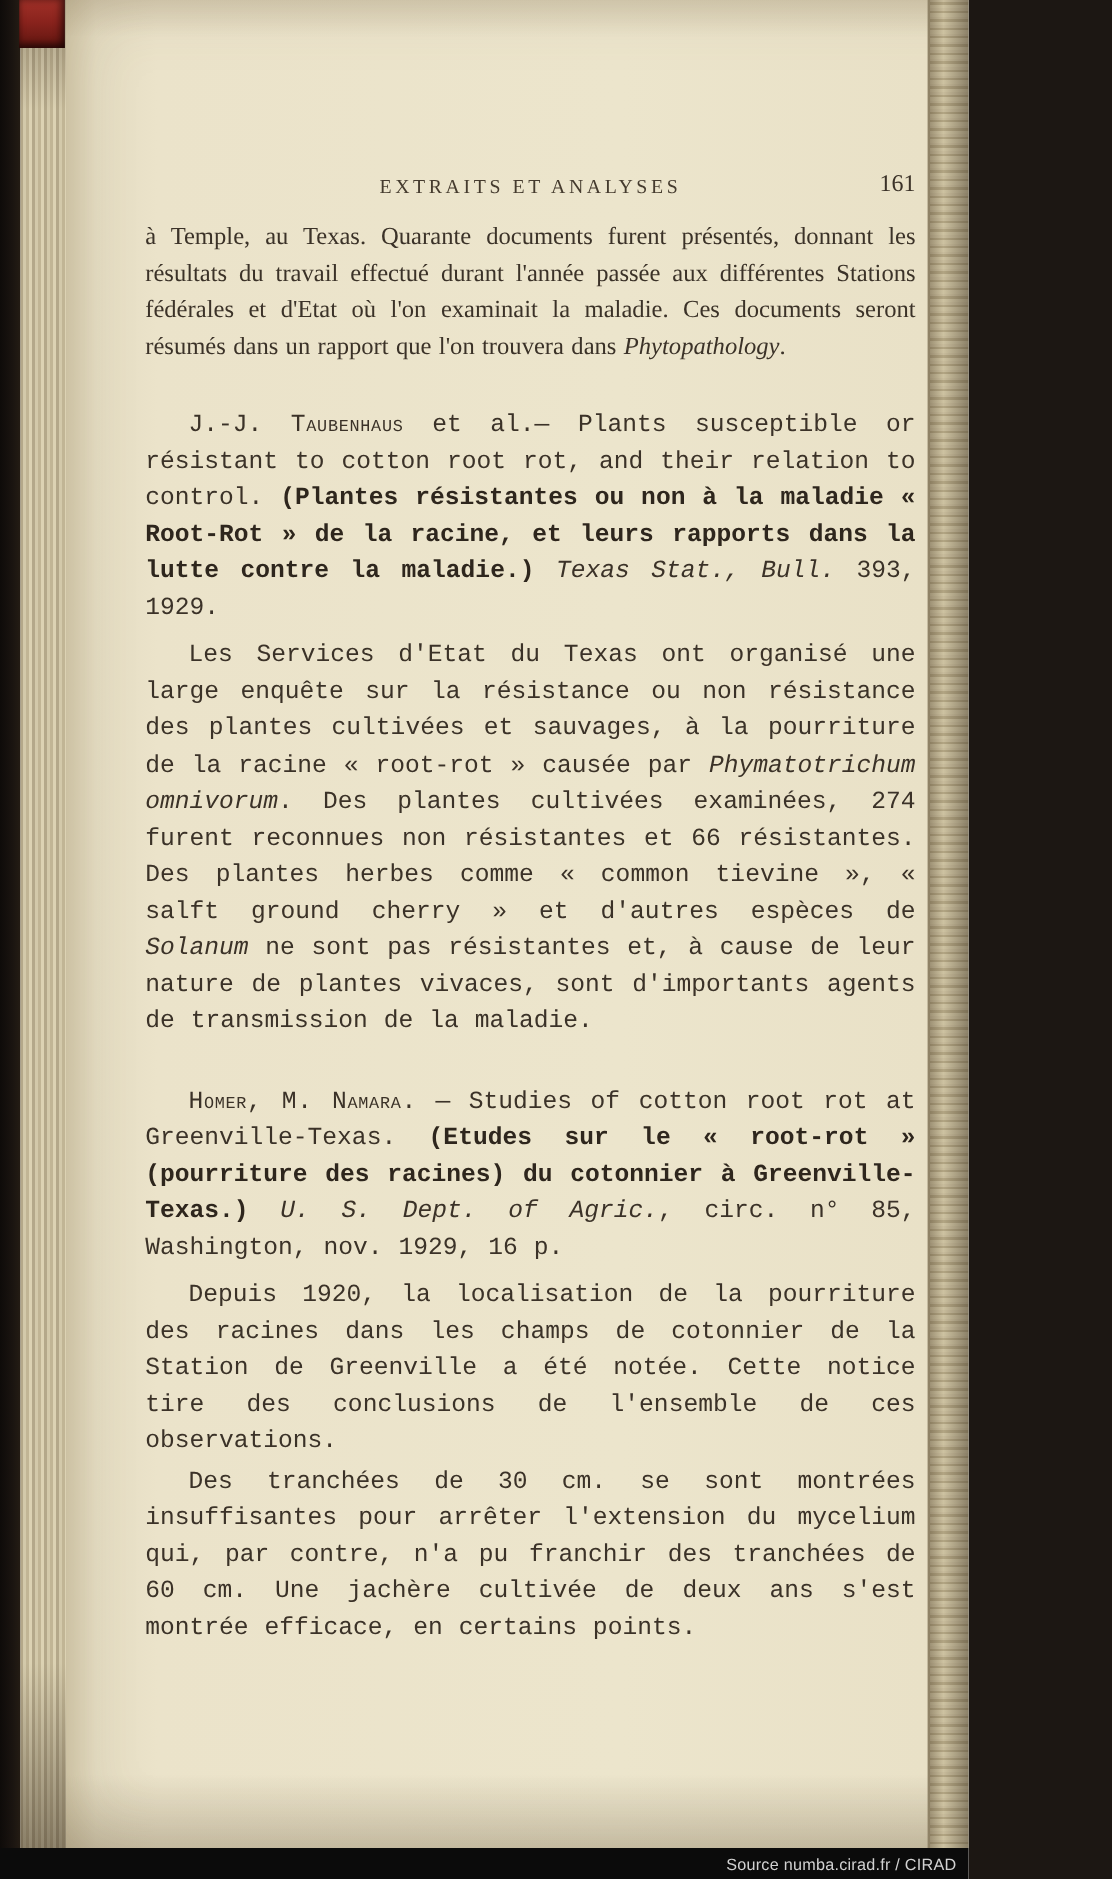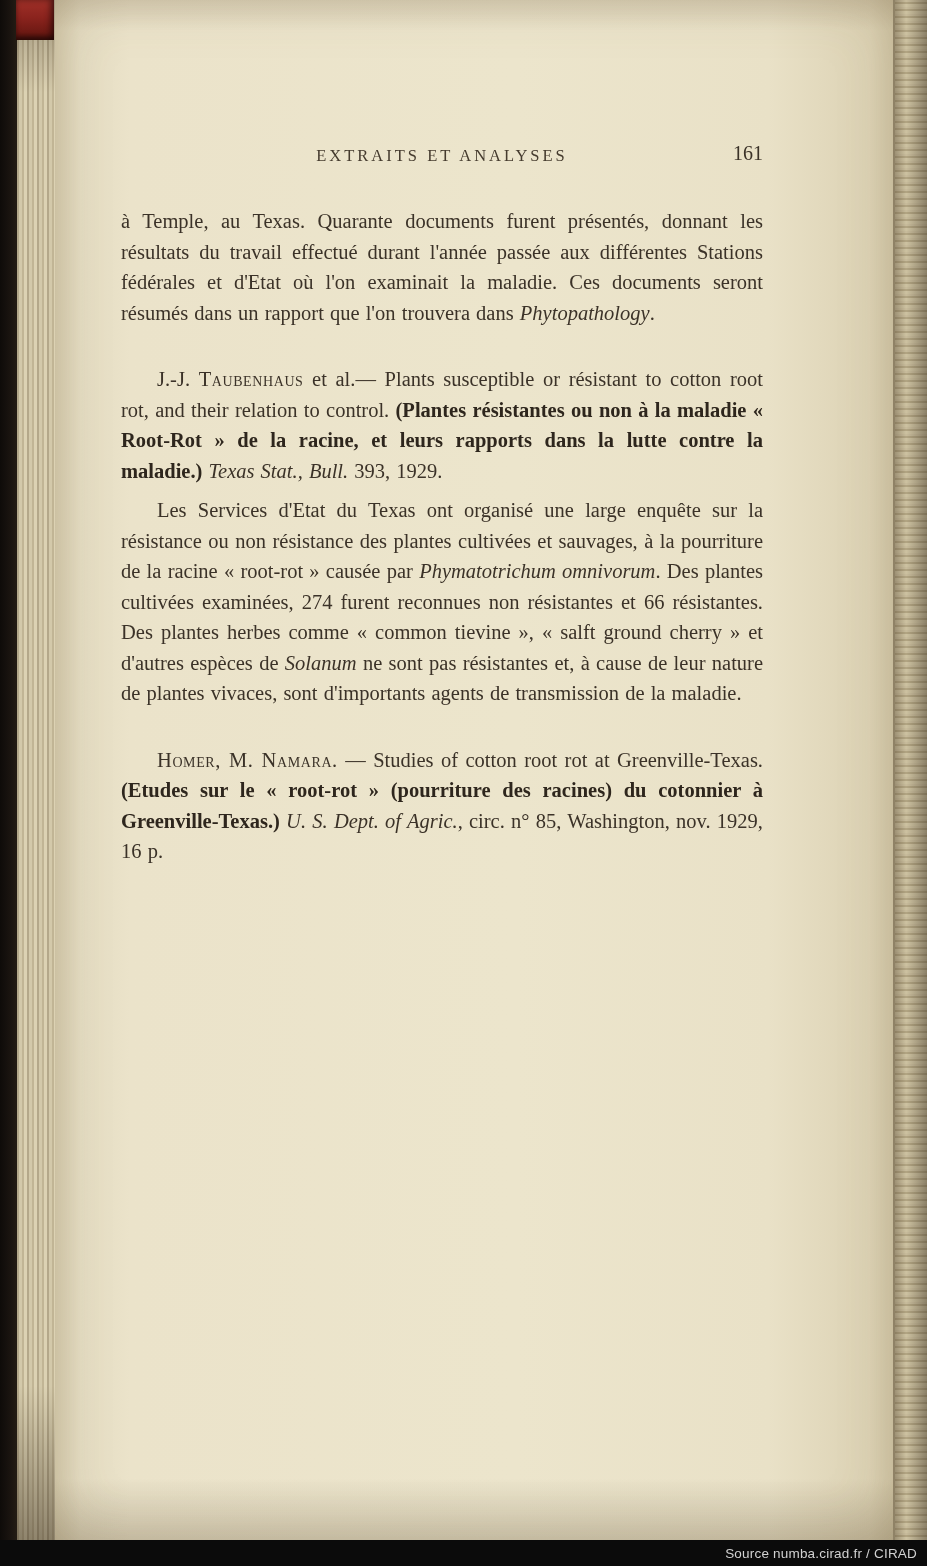--- a/index.html
+++ b/index.html
@@ -1,18 +1,18 @@
 <!DOCTYPE html>
 <html><head>
 <meta charset="utf-8">
 <style>
   html, body { margin: 0; padding: 0; background: #1c1713; }
   .scan {
     position: relative;
-    width: 927px;
+    width: 807px;
     height: 1566px;
     overflow: hidden;
     background: #e5e5e5;
     font-family: "Liberation Serif", "DejaVu Serif", serif;
   }
   
   .spine-strip {
     position: absolute; left: 0; top: 0; bottom: 0; width: 17px;
     background: linear-gradient(90deg, #0e0b09 0%, #1a1410 60%, #241c14 100%);
   }
@@ -80,30 +80,30 @@
     text-align: center;
     font-size: 16.5px;
     letter-spacing: 3px;
     color: #453b2e;
   }
   .page-number {
     position: absolute; right: 0; top: -4px;
     font-size: 20px;
     color: #3b3228;
   }
-  .article-body { margin-top: 32px; }
+  .article-body { margin-top: 8px; }
   .para {
     margin: 0;
     text-align: justify;
     font-size: 20.5px;
     line-height: 30.5px;
     word-spacing: 1px;
     color: #3b3228;
   }
-  .para.indent { text-indent: 36px; }
+  .para.indent { text-indent: 36px; font-family: Liberation Mono, monospace; }
   .gap-large  { margin-top: 36px; }
   .gap-medium { margin-top: 9px; }
   .gap-small  { margin-top: 3px; }
   .seg.italic { font-style: italic; }
   .seg.bold   { font-weight: bold; color: #2e261d; }
   .seg.smallcaps { font-variant: small-caps; letter-spacing: .6px; }
 </style>
 </head>
 <body>
 
@@ -116,20 +116,22 @@
     <div class="text-block">
       <div class="running-header">
         <span class="header-title">EXTRAITS ET ANALYSES</span>
         <span class="page-number">161</span>
       </div>
       <div class="article-body">
           <p class="para"><span class="seg">à Temple, au Texas. Quarante documents furent présentés, donnant les résultats du travail effectué durant l'année passée aux différentes Stations fédérales et d'Etat où l'on examinait la maladie. Ces documents seront résumés dans un rapport que l'on trouvera dans </span><span class="seg italic">Phytopathology</span><span class="seg">.</span></p>
           <p class="para indent gap-large"><span class="seg">J.-J. </span><span class="seg smallcaps">Taubenhaus</span><span class="seg"> et al.— Plants susceptible or résistant to cotton root rot, and their relation to control. </span><span class="seg bold">(Plantes résistantes ou non à la maladie « Root-Rot » de la racine, et leurs rapports dans la lutte contre la maladie.) </span><span class="seg italic">Texas Stat., Bull.</span><span class="seg"> 393, 1929.</span></p>
           <p class="para indent gap-medium"><span class="seg">Les Services d'Etat du Texas ont organisé une large enquête sur la résistance ou non résistance des plantes cultivées et sauvages, à la pourriture de la racine « root-rot » causée par </span><span class="seg italic">Phymatotrichum omnivorum</span><span class="seg">. Des plantes cultivées examinées, 274 furent reconnues non résistantes et 66 résistantes. Des plantes herbes comme « common tievine », « salft ground cherry » et d'autres espèces de </span><span class="seg italic">Solanum</span><span class="seg"> ne sont pas résistantes et, à cause de leur nature de plantes vivaces, sont d'importants agents de transmission de la maladie.</span></p>
           <p class="para indent gap-large"><span class="seg smallcaps">Homer, M. Namara.</span><span class="seg"> — Studies of cotton root rot at Greenville-Texas. </span><span class="seg bold">(Etudes sur le « root-rot » (pourriture des racines) du cotonnier à Greenville-Texas.) </span><span class="seg italic">U. S. Dept. of Agric.</span><span class="seg">, circ. n° 85, Washington, nov. 1929, 16 p.</span></p>
+          <p class="para indent gap-medium"><span class="seg">Depuis 1920, la localisation de la pourriture des racines dans les champs de cotonnier de la Station de Greenville a été notée. Cette notice tire des conclusions de l'ensemble de ces observations.</span></p>
+          <p class="para indent gap-small"><span class="seg">Des tranchées de 30 cm. se sont montrées insuffisantes pour arrêter l'extension du mycelium qui, par contre, n'a pu franchir des tranchées de 60 cm. Une jachère cultivée de deux ans s'est montrée efficace, en certains points.</span></p>
         </div>
     </div>
   </div>
 
   <div class="right-page-stack"></div>
 
   <div class="footer-bar">
     <span class="source-text">Source numba.cirad.fr / CIRAD</span>
   </div>
 </div>

